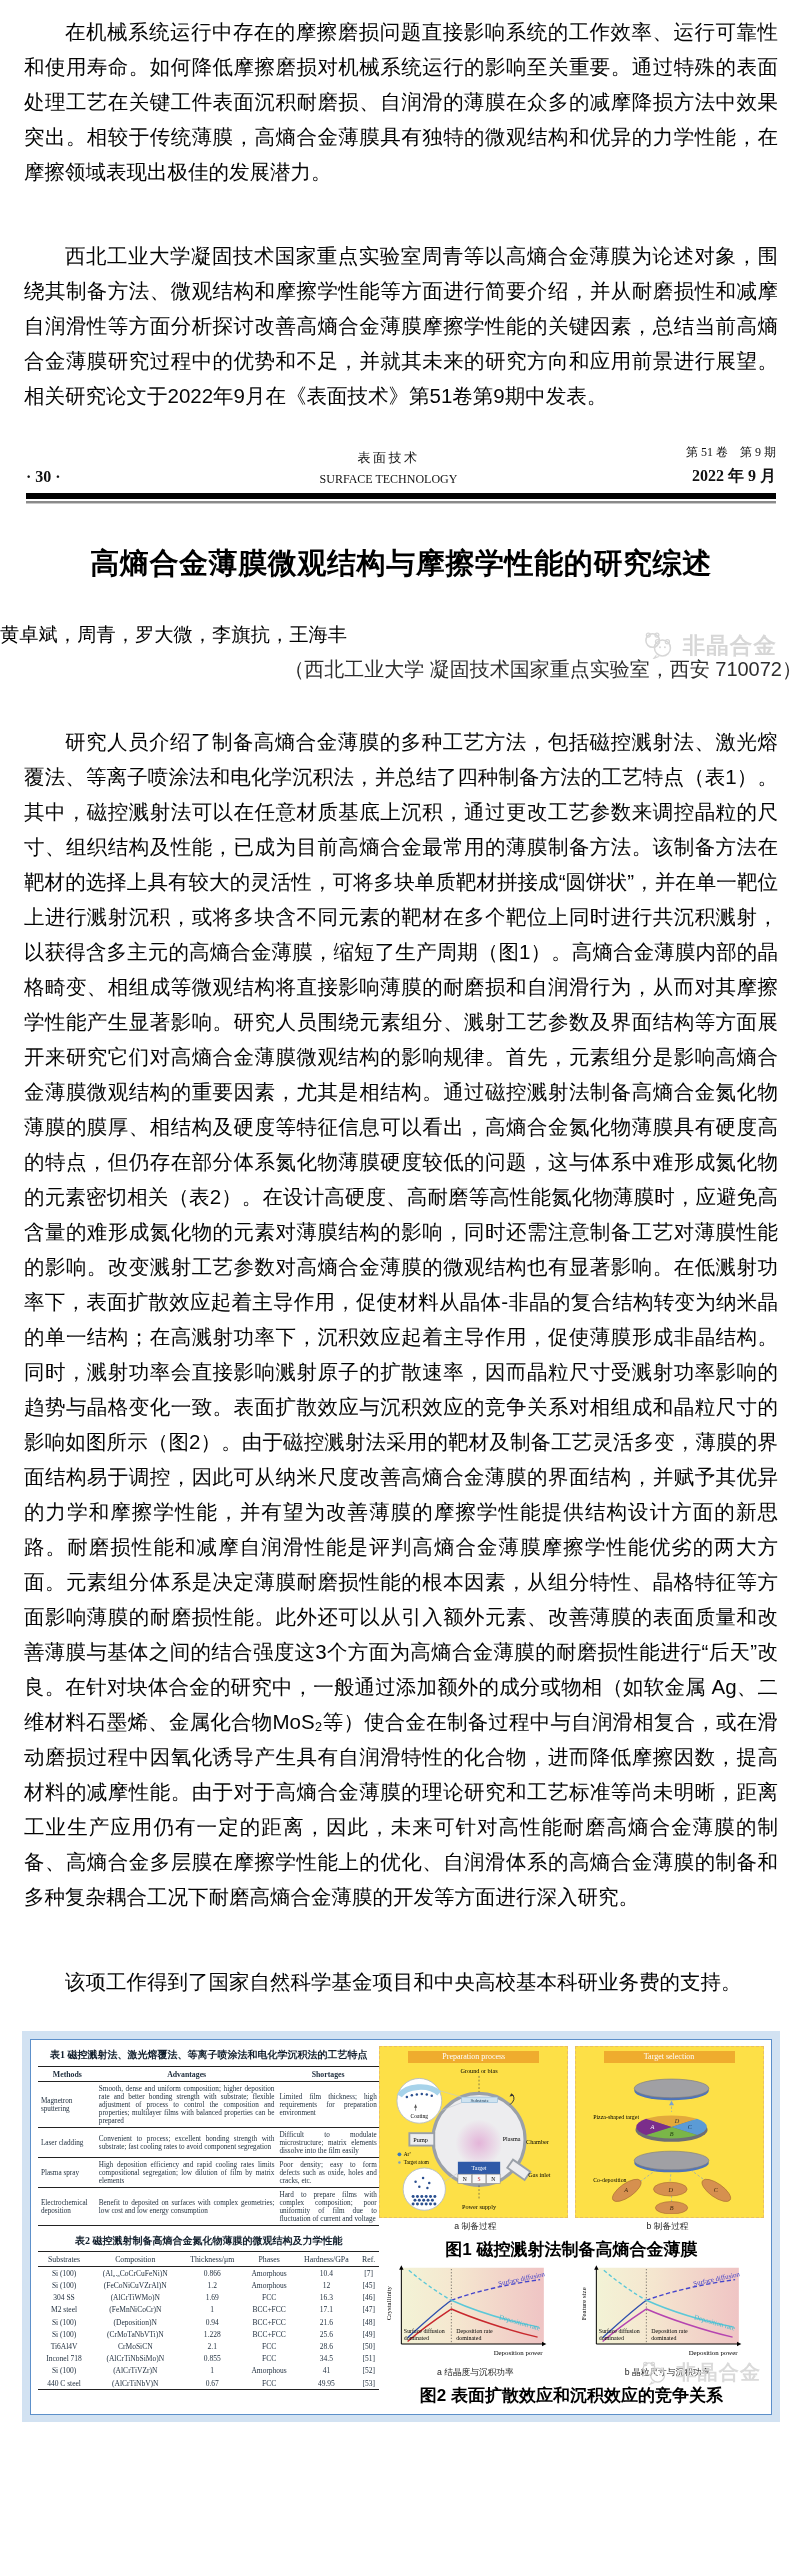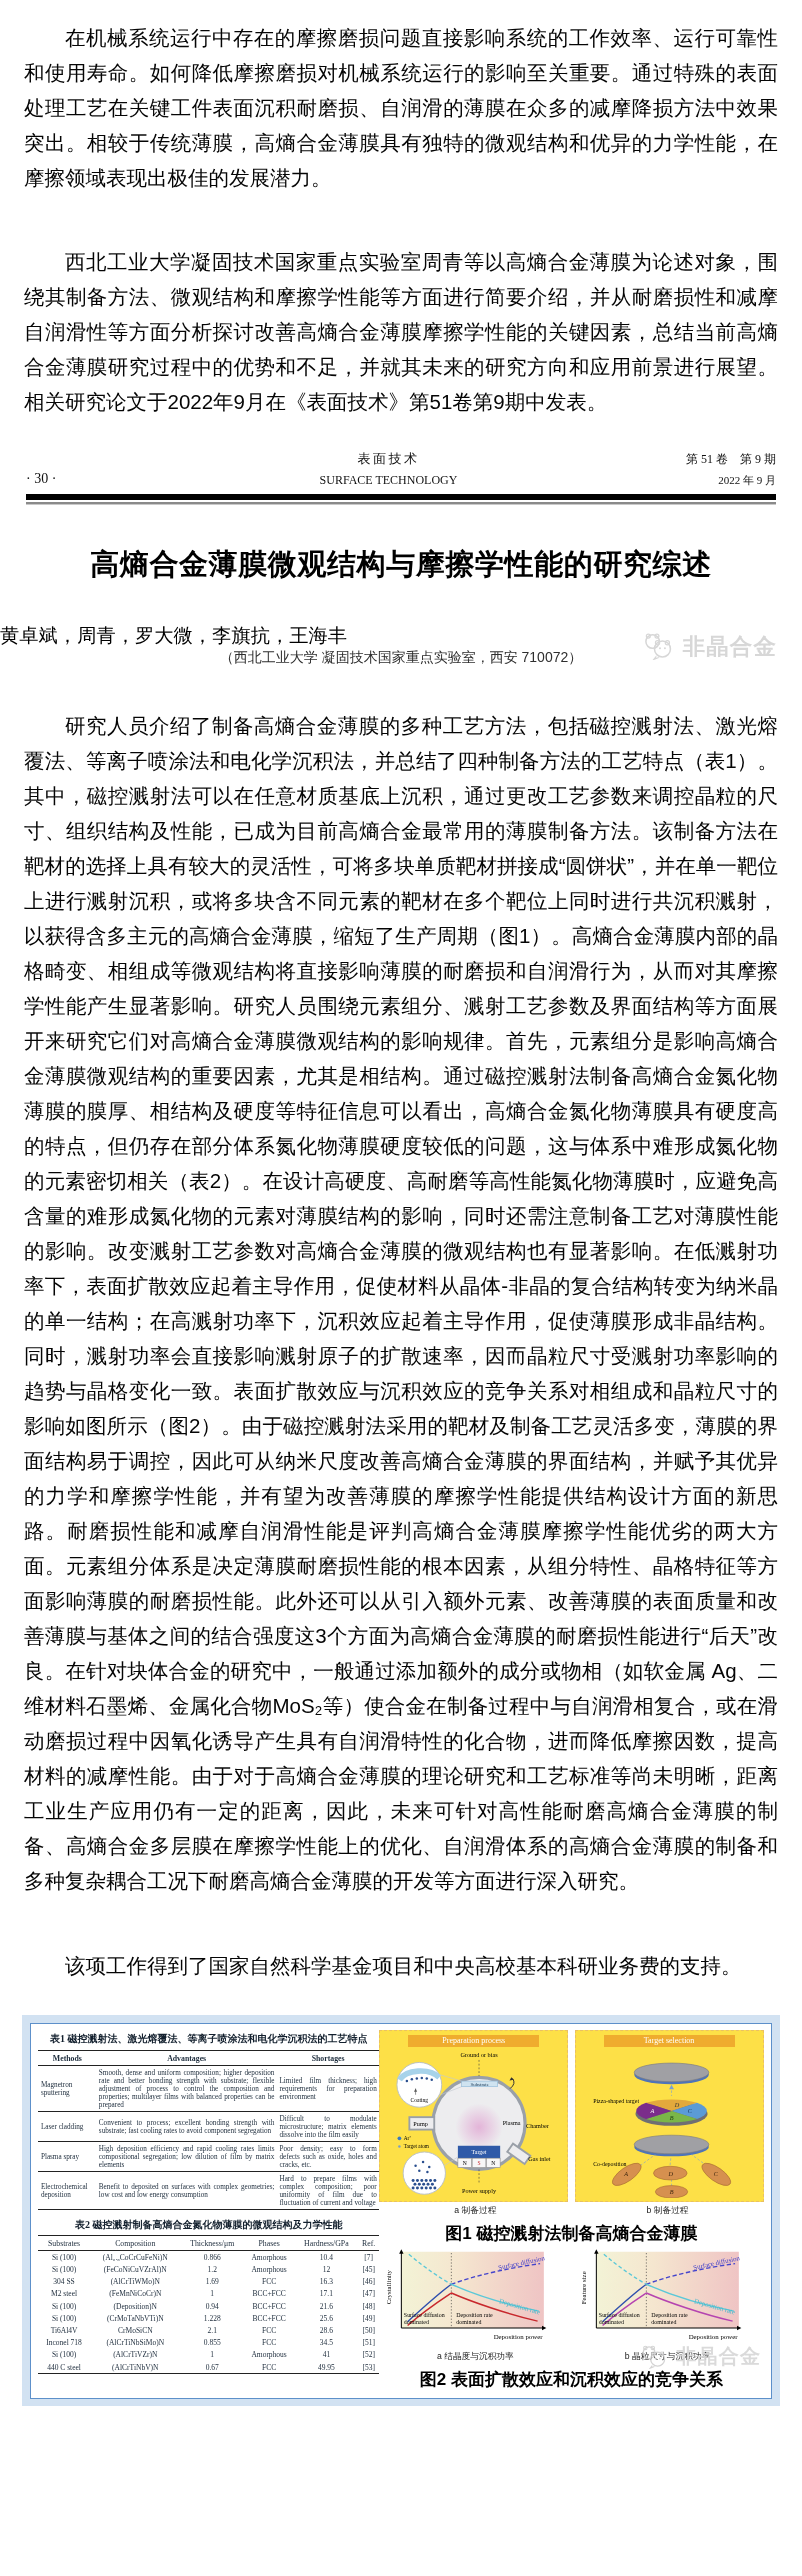--- a/index.html
+++ b/index.html
@@ -1,38 +1,38 @@
 <!DOCTYPE html>
 <html style="font-size:10px"><head>
 <meta charset="utf-8">
 <style>
   html,body{margin:0;padding:0;background:#ffffff;}
   .page{width:802px;min-height:2576px;background:#fff;color:#000;
         font-family:"Liberation Sans",sans-serif;position:relative;overflow:hidden;}
   
   .para{font-size:20.5px;line-height:35px;text-align:justify;text-justify:inter-ideograph;
         text-indent:2em;margin:0 24px;color:#050505;}
-  .para.first{padding-top:20px;}
+  .para.first{padding-top:14px;}
   .para.gap{margin-top:49px;}
   
   .jheader{margin:31px 26px 0;display:flex;align-items:flex-end;
            font-family:"Liberation Serif",serif;color:#111;}
-  .jh-left{width:93px;font-size:14px;padding-bottom:1.2px;}
+  .jh-left{width:93px;font-size:16px;padding-bottom:1.2px;font-weight:bold;}
   .jh-center{flex:1;text-align:center;}
   .jh-right{width:118px;text-align:right;}
   .jh-cn{font-size:13px;letter-spacing:2.5px;}
   .jh-en{font-size:12px;margin-top:5px;}
   .jh-vol{font-size:12px;}
-  .jh-date{font-size:11px;margin-top:5px;}
+  .jh-date{font-size:16px;margin-top:5px;font-weight:bold;}
   .rule-thick{height:5.6px;background:#000;margin:6.2px 26px 0;}
   .rule-thin{height:1.9px;background:#8a8a8a;margin:2.5px 26px 0;border-bottom:0.6px solid #c9c9c9;}
   
   .ptitle{margin-top:40px;text-align:center;font-size:29px;font-weight:bold;letter-spacing:0.6px;}
   .pauthors{margin-top:37px;text-align:left;font-size:19.3px;position:relative;}
-  .paffil{margin-top:0;text-align:center;font-size:14px;color:#2e2e2e;}
+  .paffil{margin-top:8px;text-align:right;font-size:20px;color:#2e2e2e;}
   .wm{color:#d7d7d7;display:inline-flex;align-items:center;gap:5px;
       font-family:"Liberation Sans",sans-serif;font-weight:bold;}
   .wm-top{position:absolute;right:25px;top:8.7px;font-size:22.4px;letter-spacing:1.2px;}
   .wm svg{display:block;}
   
   .figbox{margin:32px 22.4px 10px;background:#d2e2f2;padding:7.5px;}
   .figinner{background:#fff;border:1.2px solid #5d90ca;padding:6.2px 7.5px;display:flex;}
   .figleft{flex:0 0 47%;min-width:0;}
   .figright{flex:1;min-width:0;position:relative;}
   .t-title{font-family:"Liberation Serif",serif;font-size:10px;font-weight:bold;

